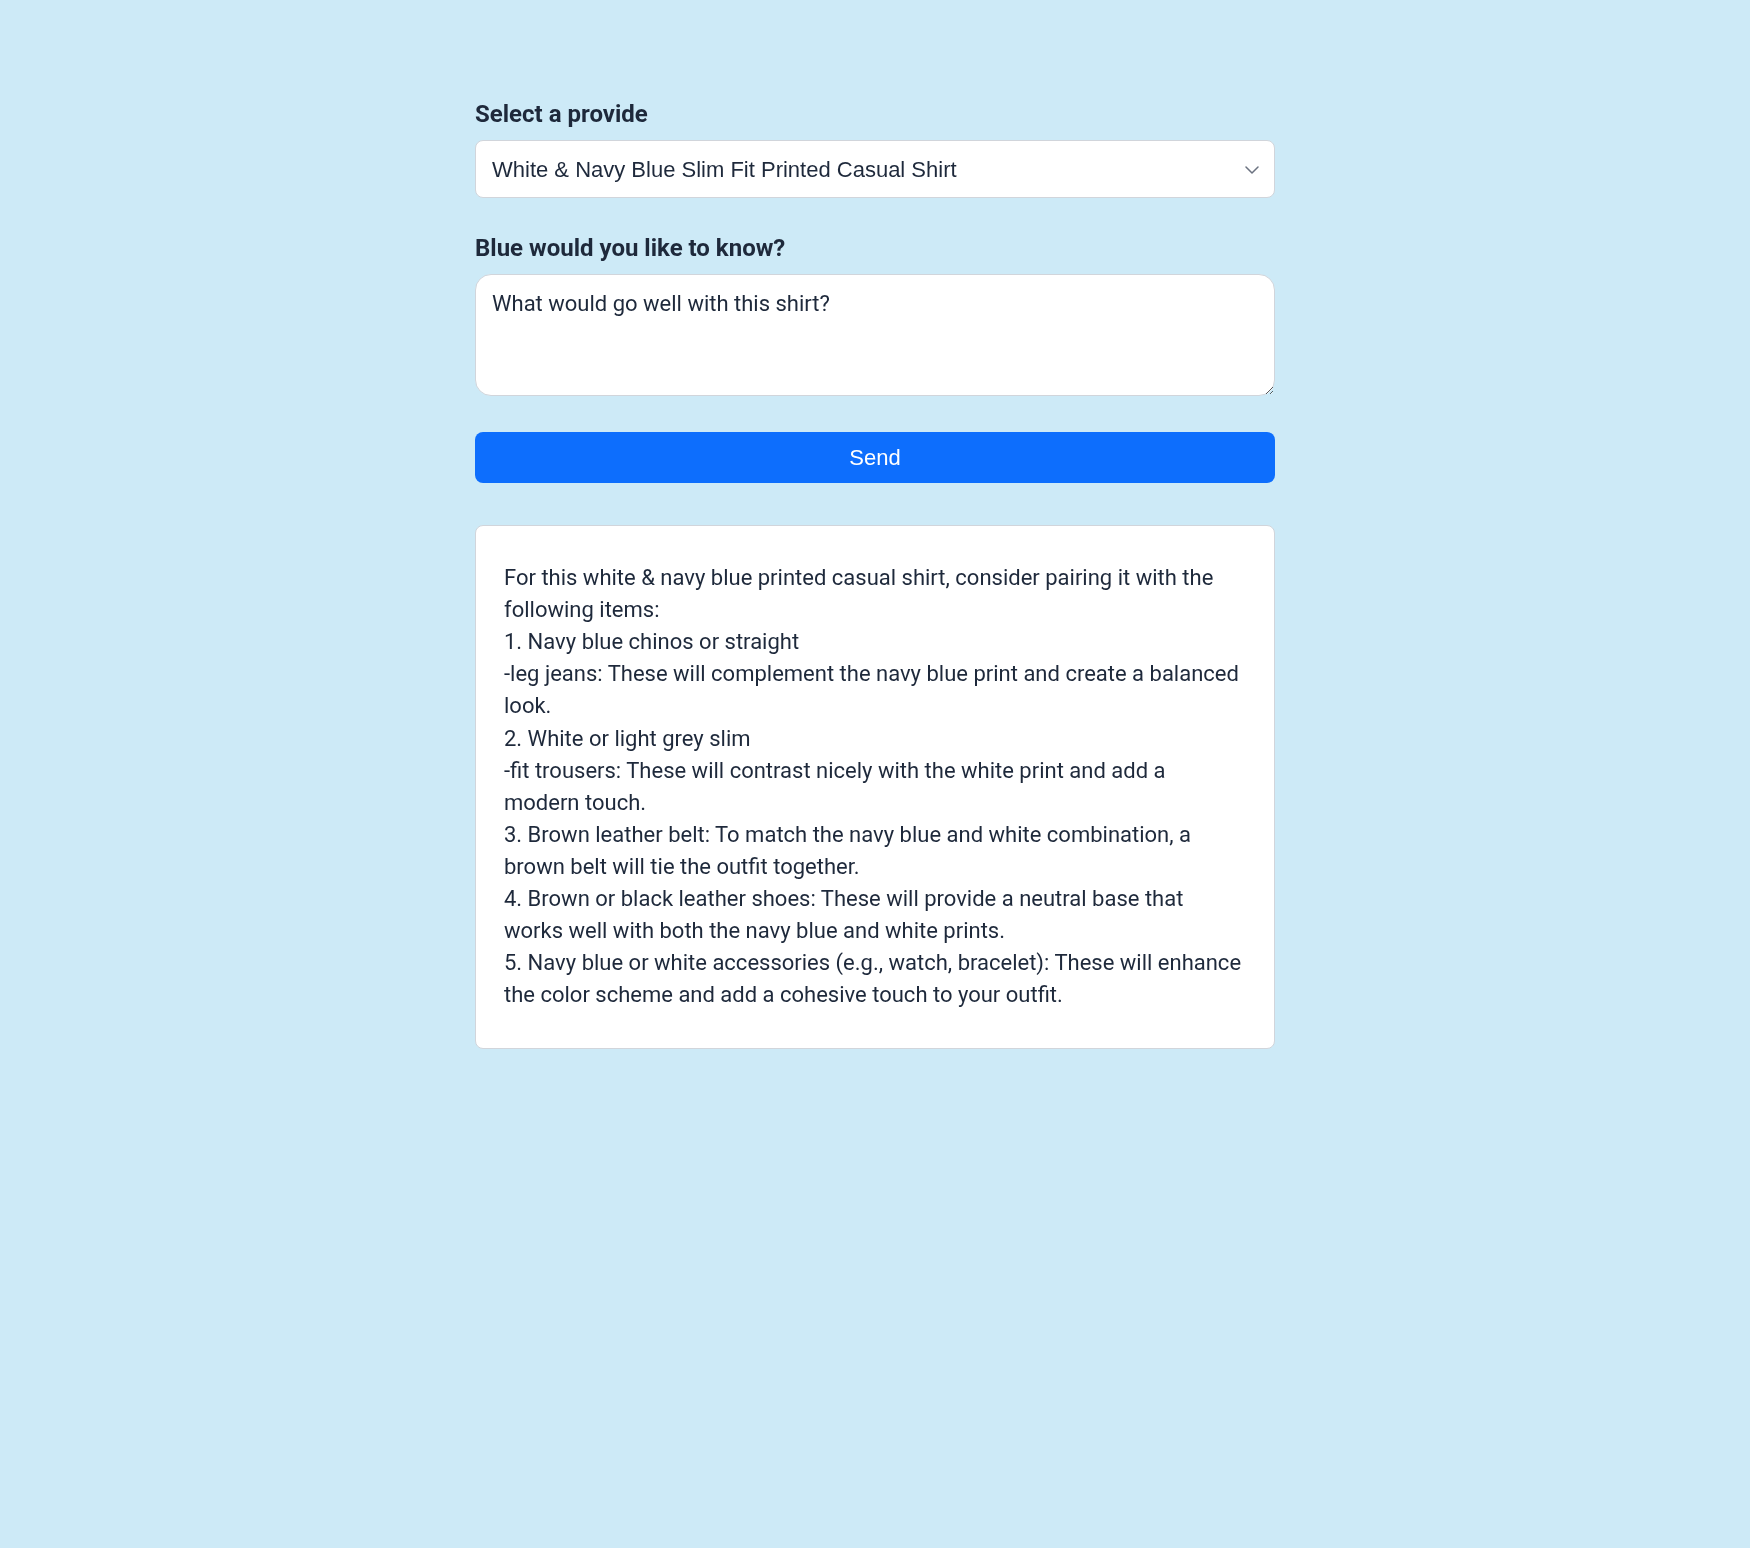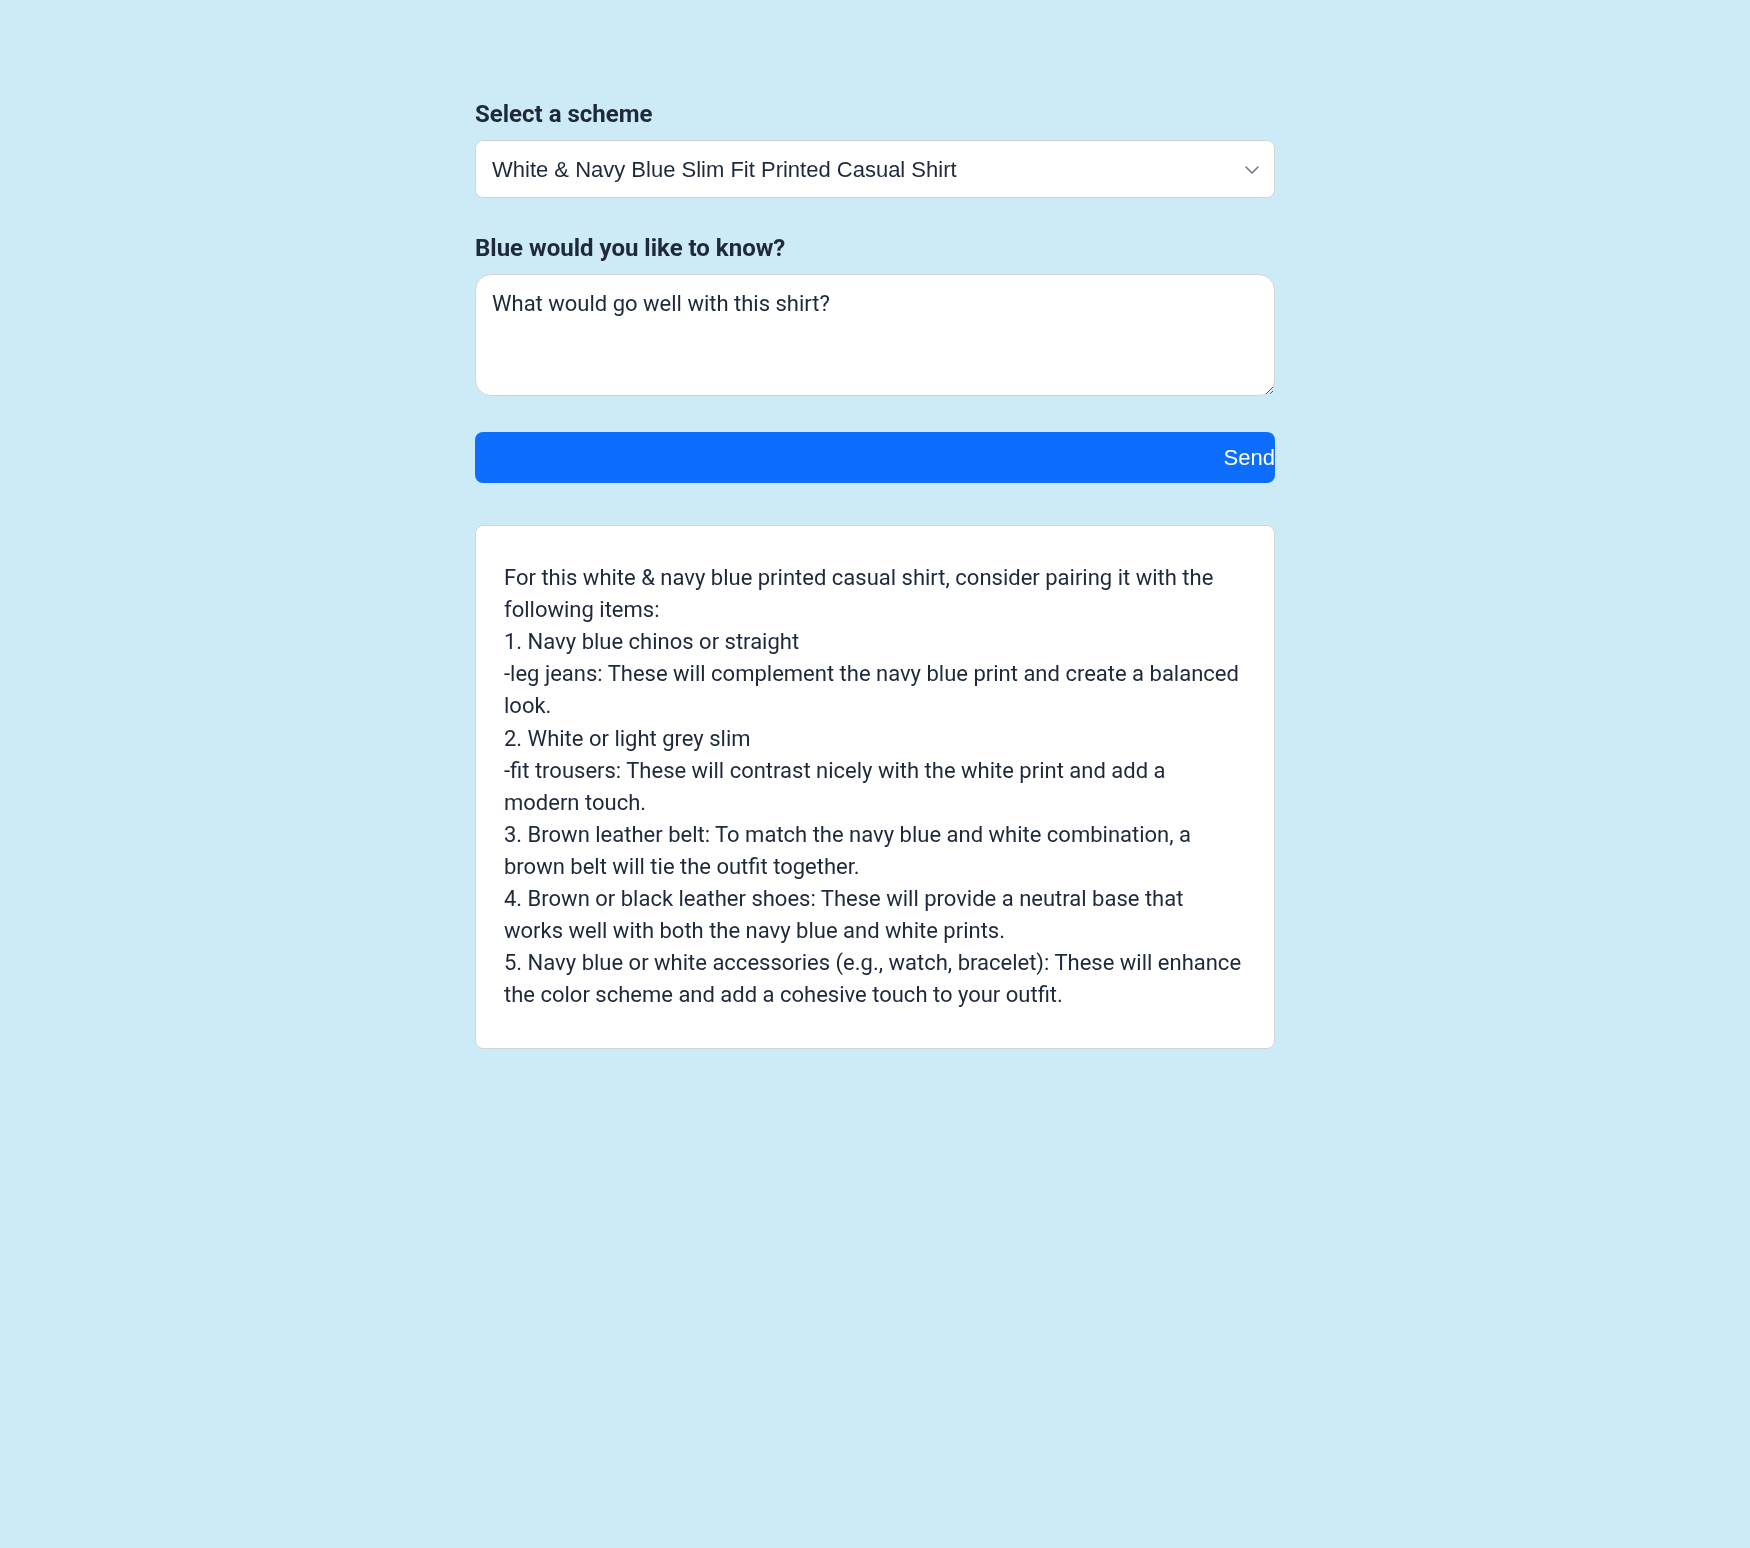--- a/index.html
+++ b/index.html
@@ -66,41 +66,40 @@
       width: 100%;
       height: 51px;
       margin-top: 32px;
       background-color: #0d6efd;
       color: #ffffff;
       border: none;
       border-radius: 8px;
       font-size: 22px;
       font-weight: 400;
       cursor: pointer;
-      text-align: right;
     }
     .response-card {
       margin-top: 42px;
       background-color: #ffffff;
       border: 1px solid #d1d5db;
       border-radius: 8px;
       padding: 36px 28px;
     }
     .response-text {
       font-size: 22px;
       color: #1e293b;
       line-height: 1.46;
       white-space: pre-line;
     }
   </style>
 </head>
 <body>
 
 <div class="container">
-  <div class="label">Select a scheme</div>
+  <div class="label">Select a provide</div>
   <div class="select-wrapper">
     <select class="product-select">
       <option>White &amp; Navy Blue Slim Fit Printed Casual Shirt</option>
     </select>
     <span class="chevron">
       <svg width="14" height="8" viewBox="0 0 14 8" fill="none">
         <path d="M1 1L7 7L13 1" stroke="#6b7280" stroke-width="1.5" stroke-linecap="round" stroke-linejoin="round"></path>
       </svg>
     </span>
   </div>

